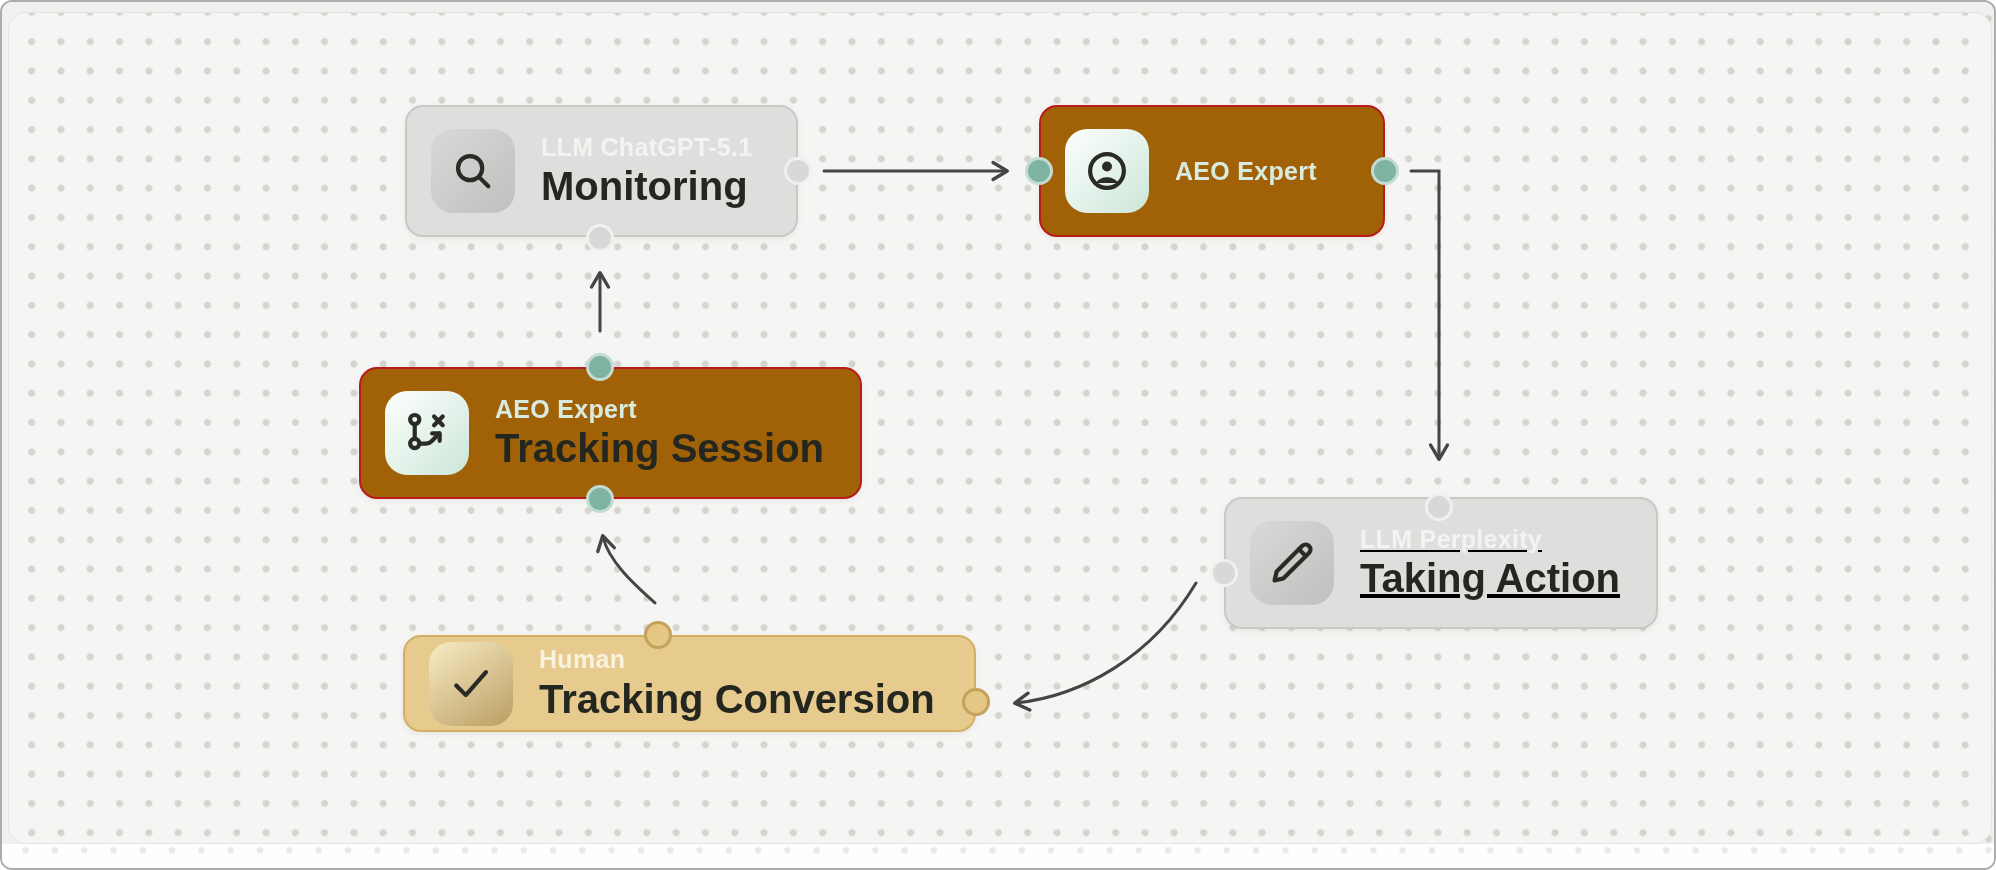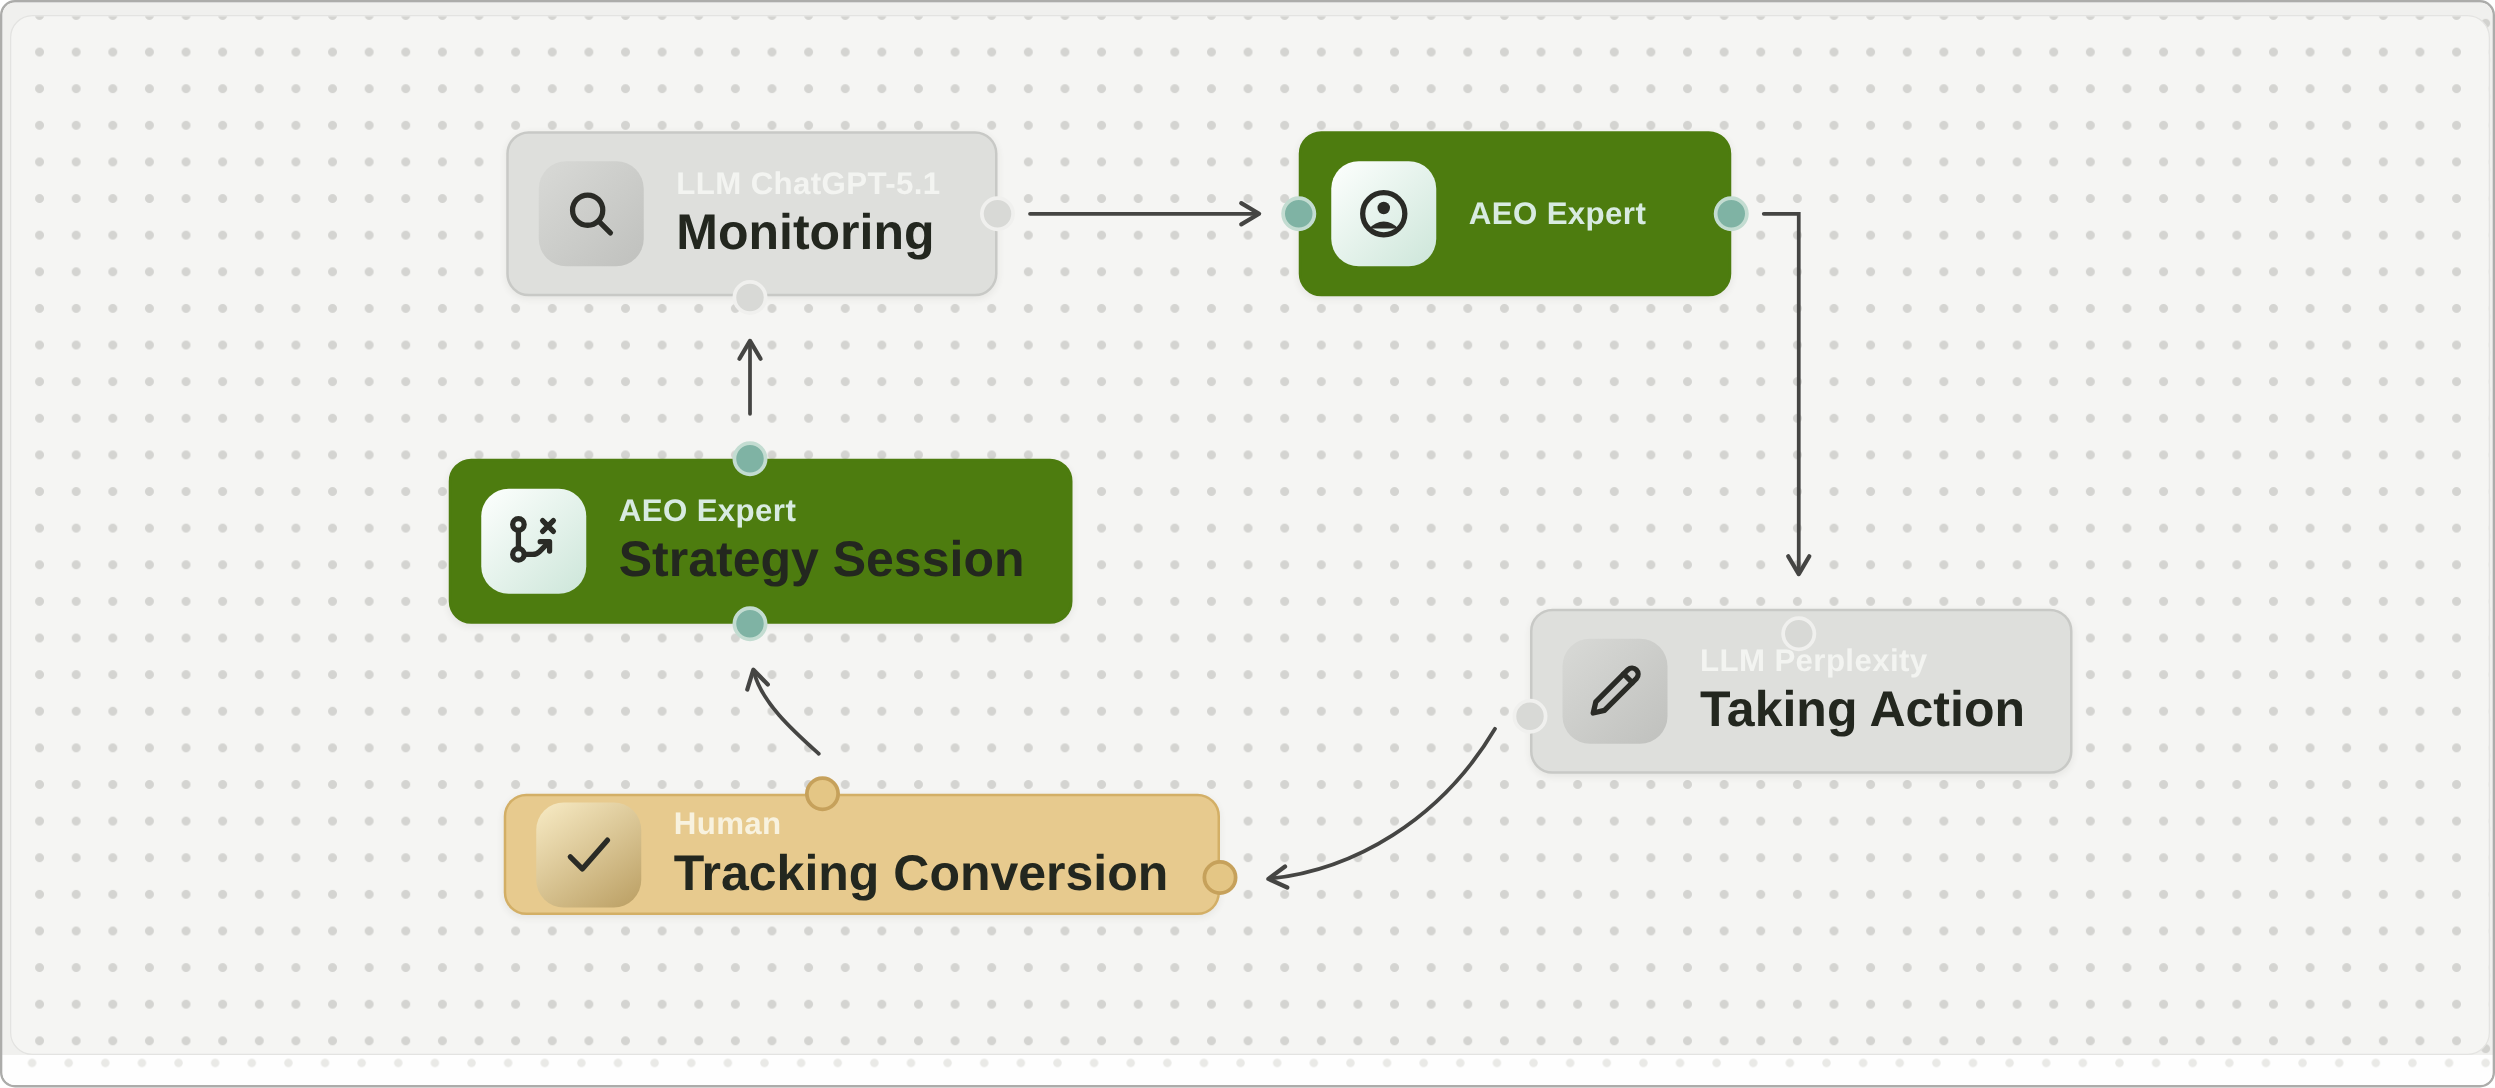--- a/index.html
+++ b/index.html
@@ -45,32 +45,32 @@
     display:flex; align-items:center; justify-content:center;
   }
   .node .texts { display:flex; flex-direction:column; justify-content:center; }
   .node .subtitle { font-size:25px; font-weight:700; letter-spacing:0.3px; line-height:1.15; }
   .node .title { font-size:40px; font-weight:600; color:#23271F; line-height:1.15; margin-top:2px; }
 
   .node.gray { background:#DEDFDC; border:2px solid #C8C9C6; }
   .node.gray .iconbox { background:linear-gradient(135deg,#D6D7D4 10%,#C2C3C0 90%); }
   .node.gray .subtitle { color:#F3F4F1; }
 
-  .node.teal { background:#4d7c0f; border:2px solid #4d7c0f; }
+  .node.teal { background:#a16207; border:2px solid #b91c1c; }
   .node.teal .iconbox { background:linear-gradient(135deg,#FBFEFC 5%,#CFE7DB 95%); }
   .node.teal .subtitle { color:#D8EBE1; }
 
   .node.gold { background:#E7CA8E; border:2px solid #D3AF66; }
   .node.gold .iconbox { background:linear-gradient(145deg,#F3E5BD 8%,#BA9E62 100%); }
   .node.gold .subtitle { color:#F8F2DF; }
 
   #node-monitoring { left:403px; top:103px; min-width:393px; }
   #node-planning { left:1037px; top:103px; min-width:346px; }
   #node-strategy-session { left:357px; top:365px; min-width:482px; }
-  #node-taking-action { left:1222px; top:485px; min-width:431px; }
+  #node-taking-action { left:1222px; top:495px; min-width:431px;text-decoration:underline; }
   #node-tracking-conversion { left:401px; top:633px; min-width:573px; height:97px; }
 
   .iconbox svg { width:46px; height:46px; stroke:#2A2B26; stroke-width:2.2; fill:none;
                  stroke-linecap:round; stroke-linejoin:round; }
 </style>
 </head>
 <body>
 
 <div class="frame">
   <div class="backdrop"></div>
@@ -109,21 +109,21 @@
         <circle cx="5.6" cy="5" r="2.4"></circle>
         <path d="M5.6 7.6 V 14.9"></path>
         <circle cx="5.6" cy="17.5" r="2.4"></circle>
         <path d="M8.2 17.5 h3.3 c1.3 0 2-.3 2.9-1.2 l4-4"></path>
         <path d="M14.7 12.2 h3.9 v3.9"></path>
         <path d="M15.7 3.4 l4.5 4.5 M20.2 3.4 l-4.5 4.5"></path>
       </svg>
     </div>
     <div class="texts">
       <div class="subtitle">AEO Expert</div>
-      <div class="title">Strategy Session</div>
+      <div class="title">Tracking Session</div>
     </div>
   </div>
 
   <div class="node gray" id="node-taking-action">
     <div class="iconbox">
       <svg viewBox="0 0 24 24" stroke-width="2.3">
         <path d="M17.4 3 a2.55 2.55 0 0 1 3.6 3.6 L7.6 20 L2.9 21.1 L4 16.4 Z"></path>
         <path d="M15.6 4.8 l3.6 3.6"></path>
       </svg>
     </div>

